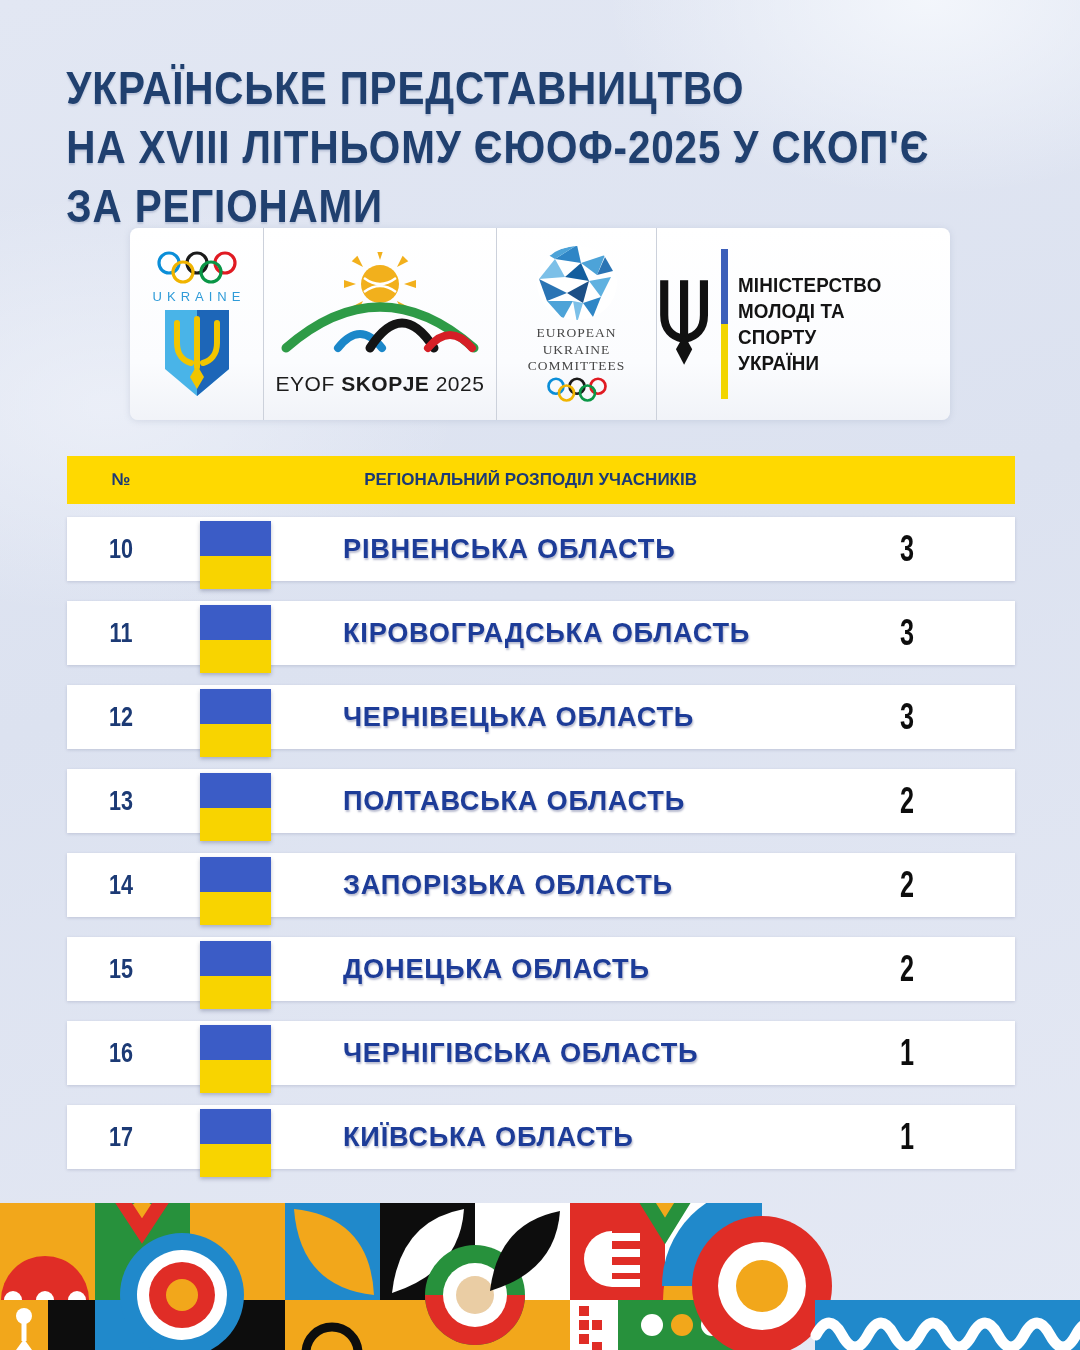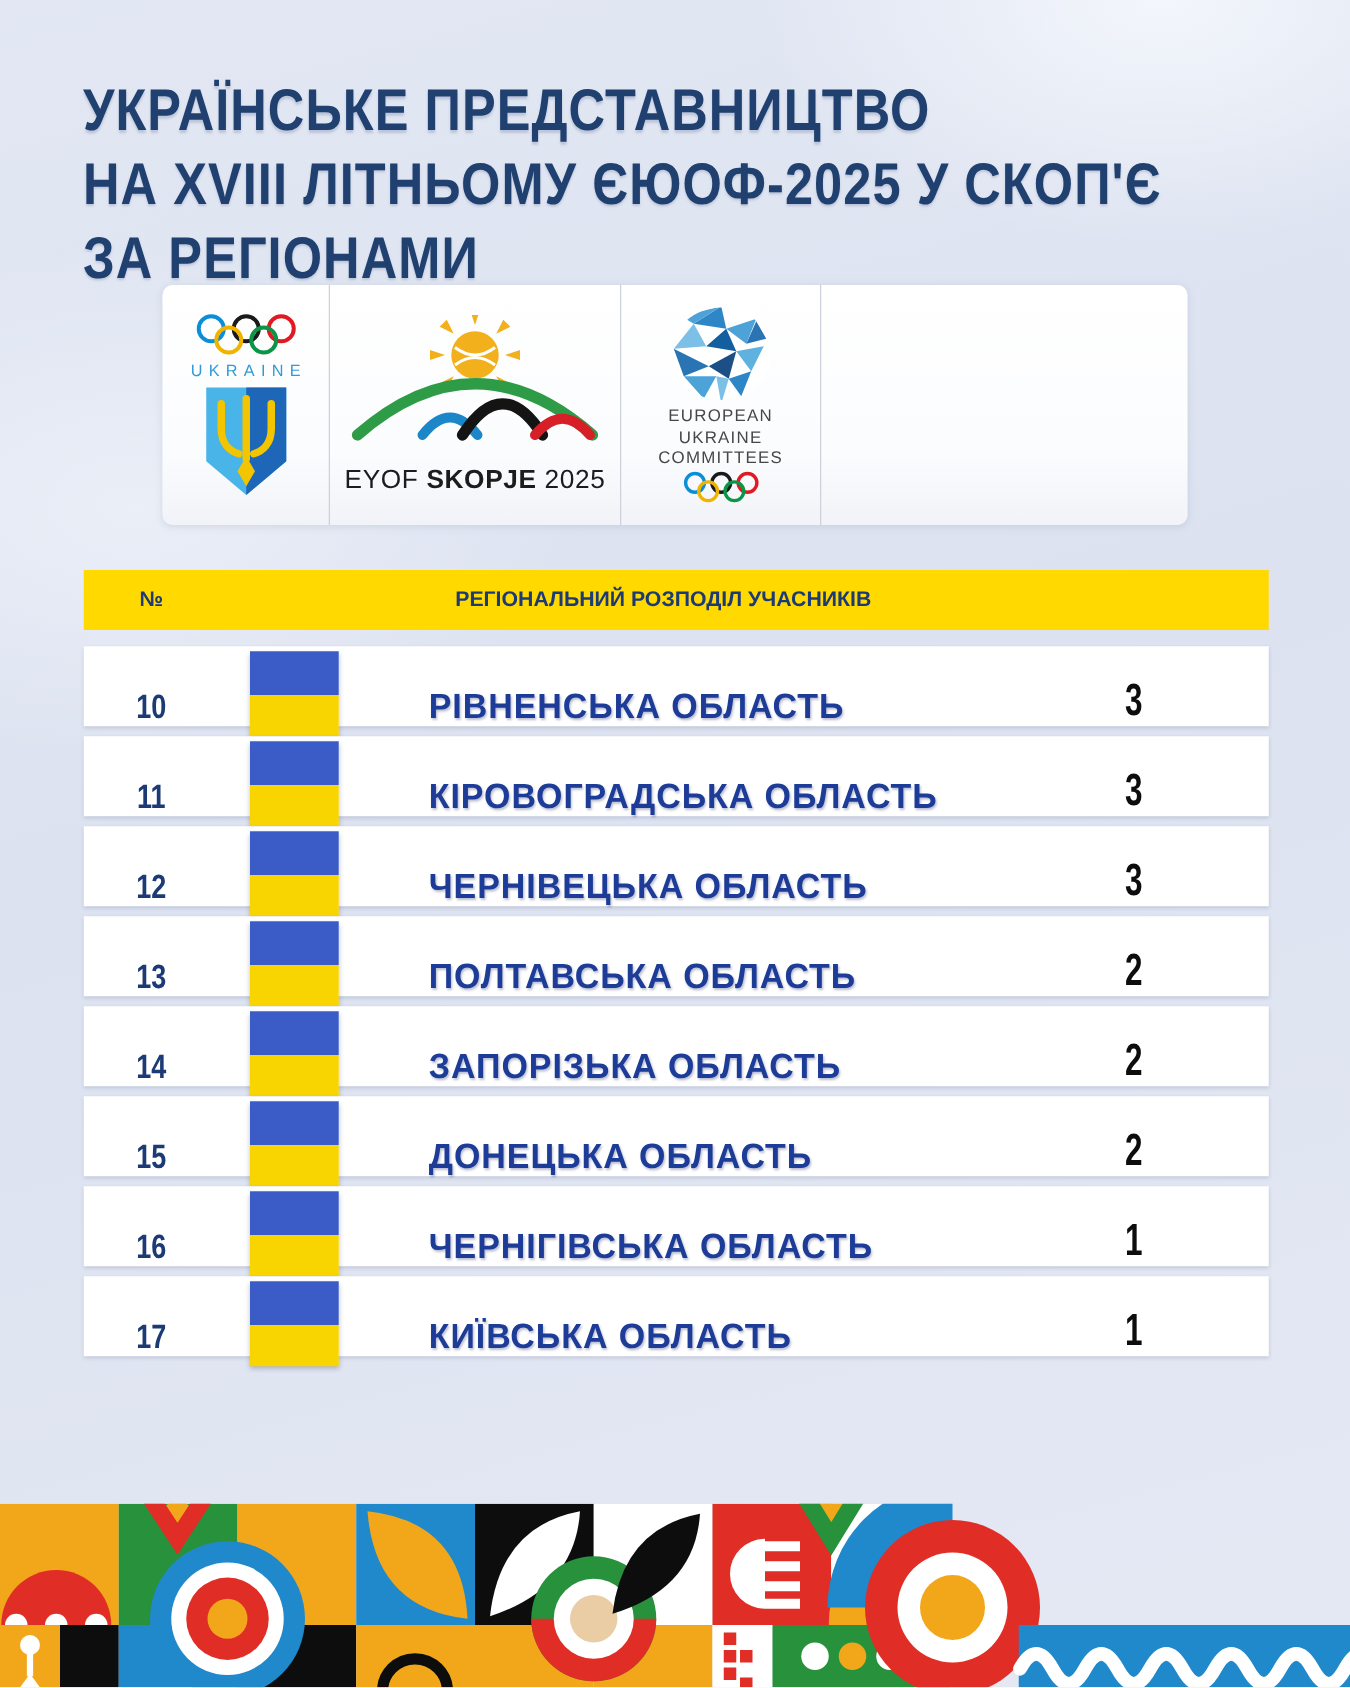--- a/index.html
+++ b/index.html
@@ -23,32 +23,32 @@
     display:flex;align-items:stretch;}
   .logo-cell{display:flex;flex-direction:column;align-items:center;justify-content:center;height:100%;box-sizing:border-box;}
   .logo-cell.sep{border-right:1px solid #ccd1db;}
   .cell-noc{width:134px;}
   .cell-eyof{width:233px;align-items:center;}
   .cell-eoc{width:160px;}
   .cell-min{width:270px;flex-direction:row;gap:10px;}
   .noc-country{font-size:13px;letter-spacing:5px;color:#2f9bd8;margin:4px 0 5px 5px;font-weight:400;}
   .eyof-word{font-size:21px;color:#1c1c1c;margin-top:2px;letter-spacing:.5px;}
   .eyof-word .b{font-weight:800;}
-  .eoc-lines{font-size:13.5px;letter-spacing:1px;color:#474747;text-align:center;line-height:1.25;margin:4px 0 2px;}
+  .eoc-lines{font-size:13.5px;letter-spacing:1px;color:#474747;text-align:center;line-height:1.25;margin:4px 0 2px;font-family:Liberation Serif, serif;}
   .min-text{font-size:20px;font-weight:700;color:#141414;line-height:1.3;transform:scaleX(.94);transform-origin:0 50%;letter-spacing:.2px;}
   .min-bar{width:7px;height:150px;background:linear-gradient(#3c5fba 0 50%,#f2d500 50% 100%);}
   
   .thead{position:absolute;left:67px;top:456px;width:948px;height:48px;background:#ffd900;
     display:flex;align-items:center;color:#1c3a75;font-weight:700;font-size:17px;line-height:1.3;}
   .th-num{width:108px;text-align:center;}
   .th-region{position:absolute;left:230px;width:400px;text-align:right;}
   .th-count{position:absolute;left:740px;width:200px;text-align:center;}
   .tbody{position:absolute;left:67px;top:517px;width:948px;}
-  .trow{position:relative;height:64px;margin-bottom:8px;background:#fff;
-    box-shadow:0 1px 3px rgba(110,120,150,.28);display:flex;align-items:flex-end;}
+  .trow{position:relative;height:64px;margin-bottom:20px;background:#fff;
+    box-shadow:0 1px 3px rgba(110,120,150,.28);display:flex;align-items:center;}
   .td-num{width:108px;text-align:center;font-size:27px;font-weight:800;color:#1c3a75;
     transform:scaleX(.8);letter-spacing:0;}
   .flag{position:absolute;left:133px;top:4px;width:71px;height:68px;box-shadow:0 2px 4px rgba(40,50,90,.3);}
   .flag .fb{display:block;height:52%;background:#3b5cc6;}
   .flag .fy{display:block;height:48%;background:#f8d400;}
   .td-region{margin-left:168px;font-size:28px;font-weight:700;color:#1d3c98;letter-spacing:.8px;
     white-space:nowrap;text-shadow:1px 2px 2px rgba(25,35,100,.3);transform:scaleX(.97);transform-origin:0 50%;}
   .td-count{position:absolute;left:740px;width:200px;text-align:center;font-size:36px;font-weight:800;
     color:#0d0d0d;transform:scaleX(.7);}
   
@@ -151,20 +151,36 @@
         <g fill="none" stroke-width="3.6">
           <circle cx="16" cy="12" r="10" stroke="#0b8ed8"></circle>
           <circle cx="44" cy="12" r="10" stroke="#1a1a1a"></circle>
           <circle cx="72" cy="12" r="10" stroke="#e01a22"></circle>
           <circle cx="30" cy="21" r="10" stroke="#f0b400"></circle>
           <circle cx="58" cy="21" r="10" stroke="#0a9646"></circle>
         </g>
       </svg>
     </div>
 
+    <div class="logo-cell cell-min">
+      <svg class="svgblock" width="58" height="94" viewBox="0 0 60 96">
+        <g stroke="#111111" fill="none" stroke-width="9" stroke-linecap="square">
+          <path d="M8,4 V38 C8,54 17,62 28,64"></path>
+          <path d="M52,4 V38 C52,54 43,62 32,64"></path>
+          <path d="M30,4 V66"></path>
+        </g>
+        <path d="M30,60 L21,76 L30,93 L39,76 Z" fill="#111111"></path>
+      </svg>
+      <div class="min-bar"></div>
+      <div class="min-text">
+        <div>МІНІСТЕРСТВО</div>
+        <div>МОЛОДІ ТА СПОРТУ</div>
+        <div>УКРАЇНИ</div>
+      </div>
+    </div>
   </div>
 
   <div class="thead">
     <div class="th-num">№</div>
     <div class="th-region">РЕГІОНАЛЬНИЙ РОЗПОДІЛ УЧАСНИКІВ</div>
   </div>
 
   <div class="tbody">
     <div class="trow">
       <div class="td-num">10</div>

